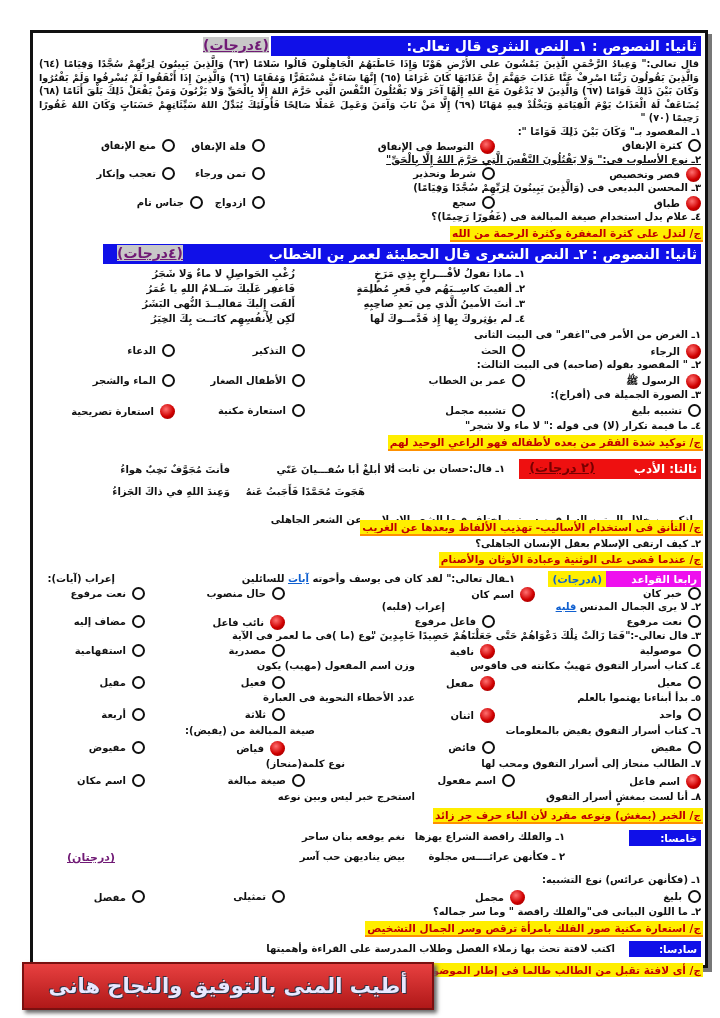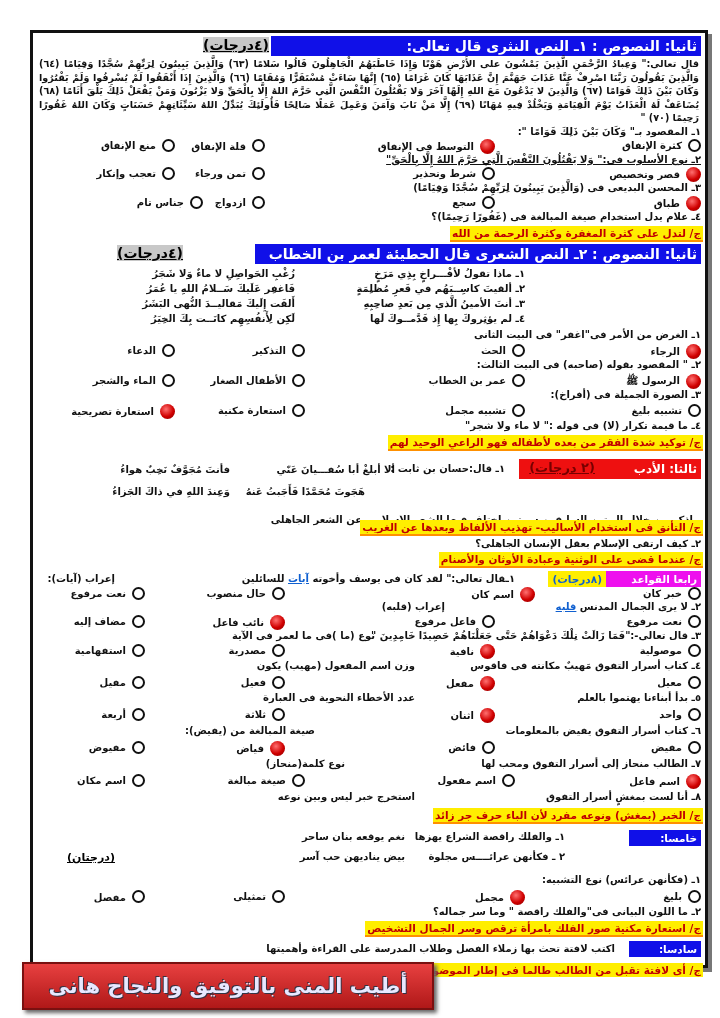--- a/index.html
+++ b/index.html
@@ -4,21 +4,21 @@
 <style>
   html,body{margin:0;padding:0;background:#fff;}
   body{width:720px;height:1018px;position:relative;overflow:hidden;font-family:"DejaVu Sans",sans-serif;direction:rtl;color:#111;}
   .frame{position:absolute;left:30px;top:30px;width:672px;height:932px;border:3px solid #111;box-shadow:4px 4px 0 #777;background:#fff;}
   .abs{position:absolute;white-space:nowrap;}
   .q{font-size:10px;font-weight:bold;line-height:12px;}
   .bar{position:absolute;height:20px;color:#fff;font-weight:bold;font-size:14px;line-height:20px;padding-right:4px;box-sizing:border-box;}
   .bar-blue{background:#1010e8;}
   .bar-red{background:#ee1010;}
   .bar-mag{background:#ee10ee;}
-  .grades{position:absolute;font-weight:bold;font-size:14px;text-decoration:underline;color:#000000;}
+  .grades{position:absolute;font-weight:bold;font-size:14px;text-decoration:underline;color:#701a75;}
   .gray{background:#c8c8c8;}
   .ans{position:absolute;background:#ffee00;color:#c00000;font-weight:bold;font-size:10.5px;line-height:14px;padding:0 2px;white-space:nowrap;}
   .ans-u{border-bottom:2px solid #ff9000;}
   .opt{position:absolute;display:flex;align-items:center;gap:6px;font-size:10px;font-weight:bold;white-space:nowrap;}
   .radio{width:13px;height:13px;border:2px solid #111;border-radius:50%;box-sizing:border-box;background:#fff;flex:none;}
   .radio.on{border:none;width:15px;height:15px;background:radial-gradient(circle at 40% 35%,#ff7070,#d00000 55%,#800000);}
   .para{position:absolute;left:6px;right:6px;font-size:9.6px;font-weight:bold;line-height:13.5px;text-align:justify;direction:rtl;}
   .poem{position:absolute;font-size:10px;font-weight:bold;line-height:14px;}
   .link{color:#1060d0;text-decoration:underline;}
   .footer{position:absolute;left:22px;top:962px;width:408px;height:44px;background:linear-gradient(#e84040,#b01818);border:2px solid #7a1010;box-shadow:3px 3px 4px #666;color:#e8e8ff;font-weight:bold;font-size:21px;line-height:44px;text-align:center;text-shadow:-1px -1px 0 #334,1px 1px 0 #334;direction:rtl;}
@@ -82,21 +82,21 @@
       <span>ازدواج</span>
     </div>
   <div class="opt" style="right:502px;top:163px;">
       <span class="radio"></span>
       <span>جناس تام</span>
     </div>
 
   <div class="abs q" style="right:4px;top:178px;">٤ـ علام يدل استخدام صيغة المبالغة فى (غَفُورًا رَحِيمًا)؟</div>
   <div class="ans ans-u" style="right:2px;top:193px;">ج/ لتدل على كثرة المغفرة وكثرة الرحمة من الله</div>
 
-  <div class="bar bar-blue" style="right:4px;top:211px;width:446px;text-align:right;">ثانيا: النصوص  :  ٢ـ النص الشعرى     قال الحطيئة لعمر بن الخطاب</div>
+  <div class="bar bar-blue" style="right:4px;top:211px;width:598px;text-align:right;">ثانيا: النصوص  :  ٢ـ النص الشعرى     قال الحطيئة لعمر بن الخطاب</div>
   <div class="grades gray" style="left:84px;top:212px;">(٤درجات)</div>
 
   <div class="poem" style="right:180px;top:234px;">١ـ ماذا تقولُ لأفْـــراخٍ بِذِي مَرَخٍ</div>
   <div class="poem" style="right:410px;top:234px;">زُغْبِ الحَواصِلِ لا ماءٌ وَلا شَجَرُ</div>
   <div class="poem" style="right:180px;top:249px;">٢ـ ألقيتَ كاسِــبَهُم في قَعرِ مُظلِمَةٍ</div>
   <div class="poem" style="right:410px;top:249px;">فَاغفِر عَلَيكَ سَــلامُ اللهِ يا عُمَرُ</div>
   <div class="poem" style="right:180px;top:264px;">٣ـ أنتَ الأمينُ الَّذي مِن بَعدِ صاحِبِهِ</div>
   <div class="poem" style="right:410px;top:264px;">أَلقَت إِلَيكَ مَقاليــدَ النُّهى البَشَرُ</div>
   <div class="poem" style="right:180px;top:279px;">٤ـ لم يؤثِروكَ بِها إِذ قَدَّمــوكَ لَها</div>
   <div class="poem" style="right:410px;top:279px;">لَكِن لِأَنفُسِهِم كانَــت بِكَ الخِيَرُ</div>

